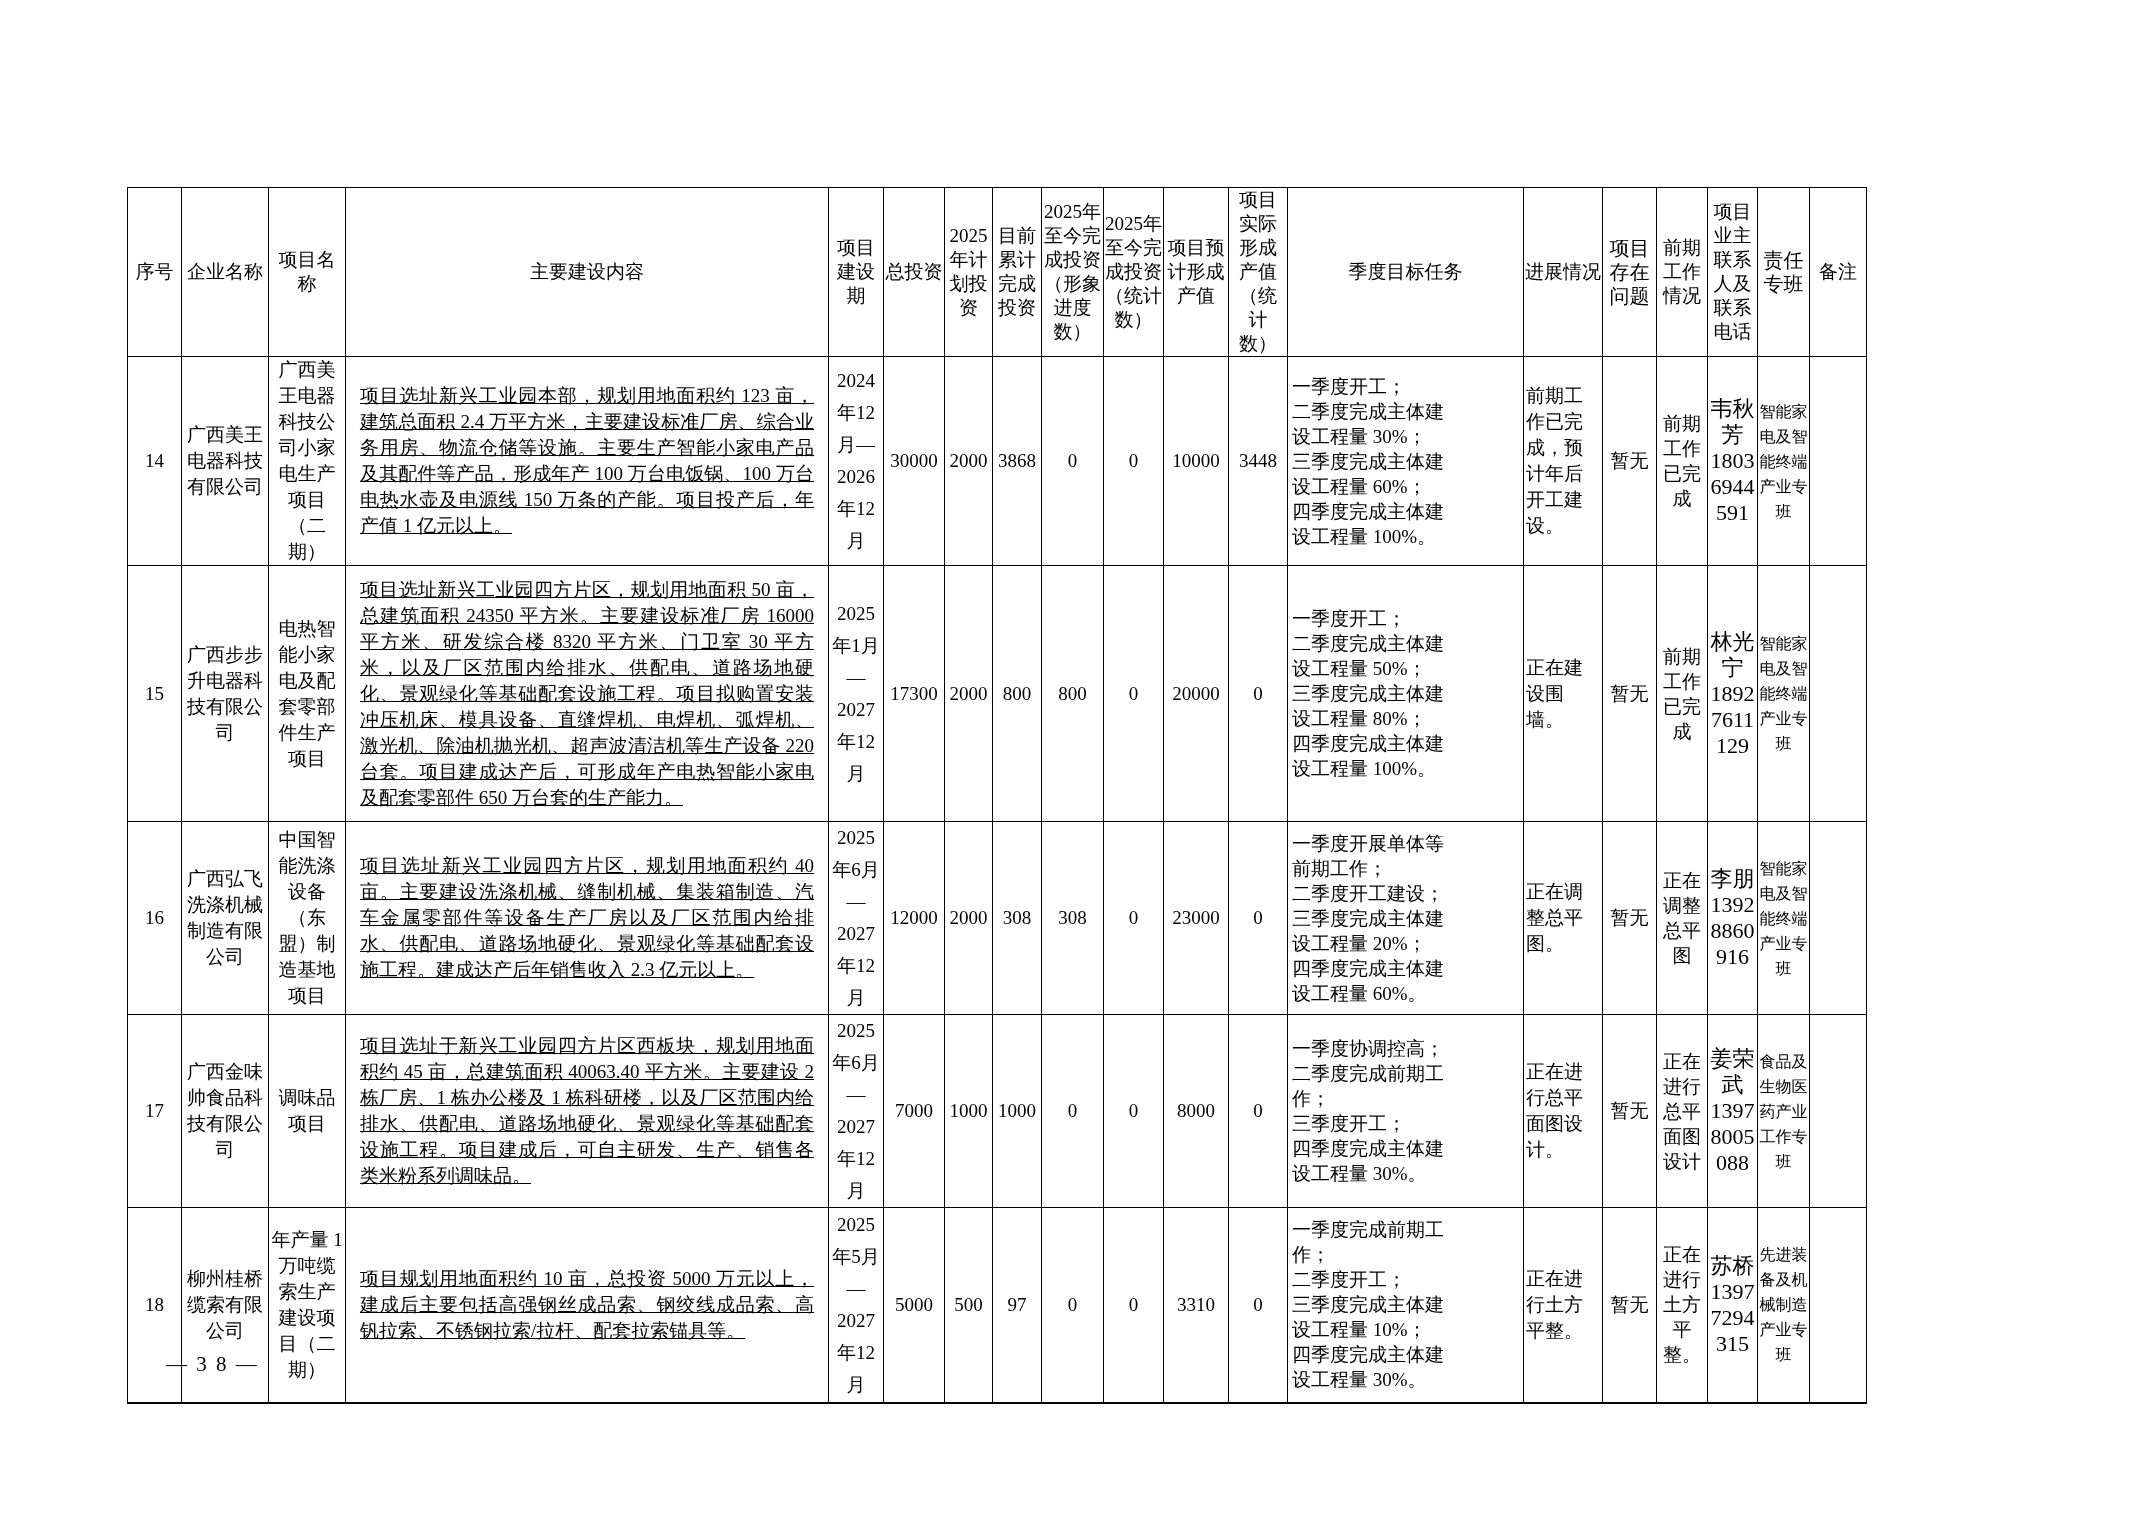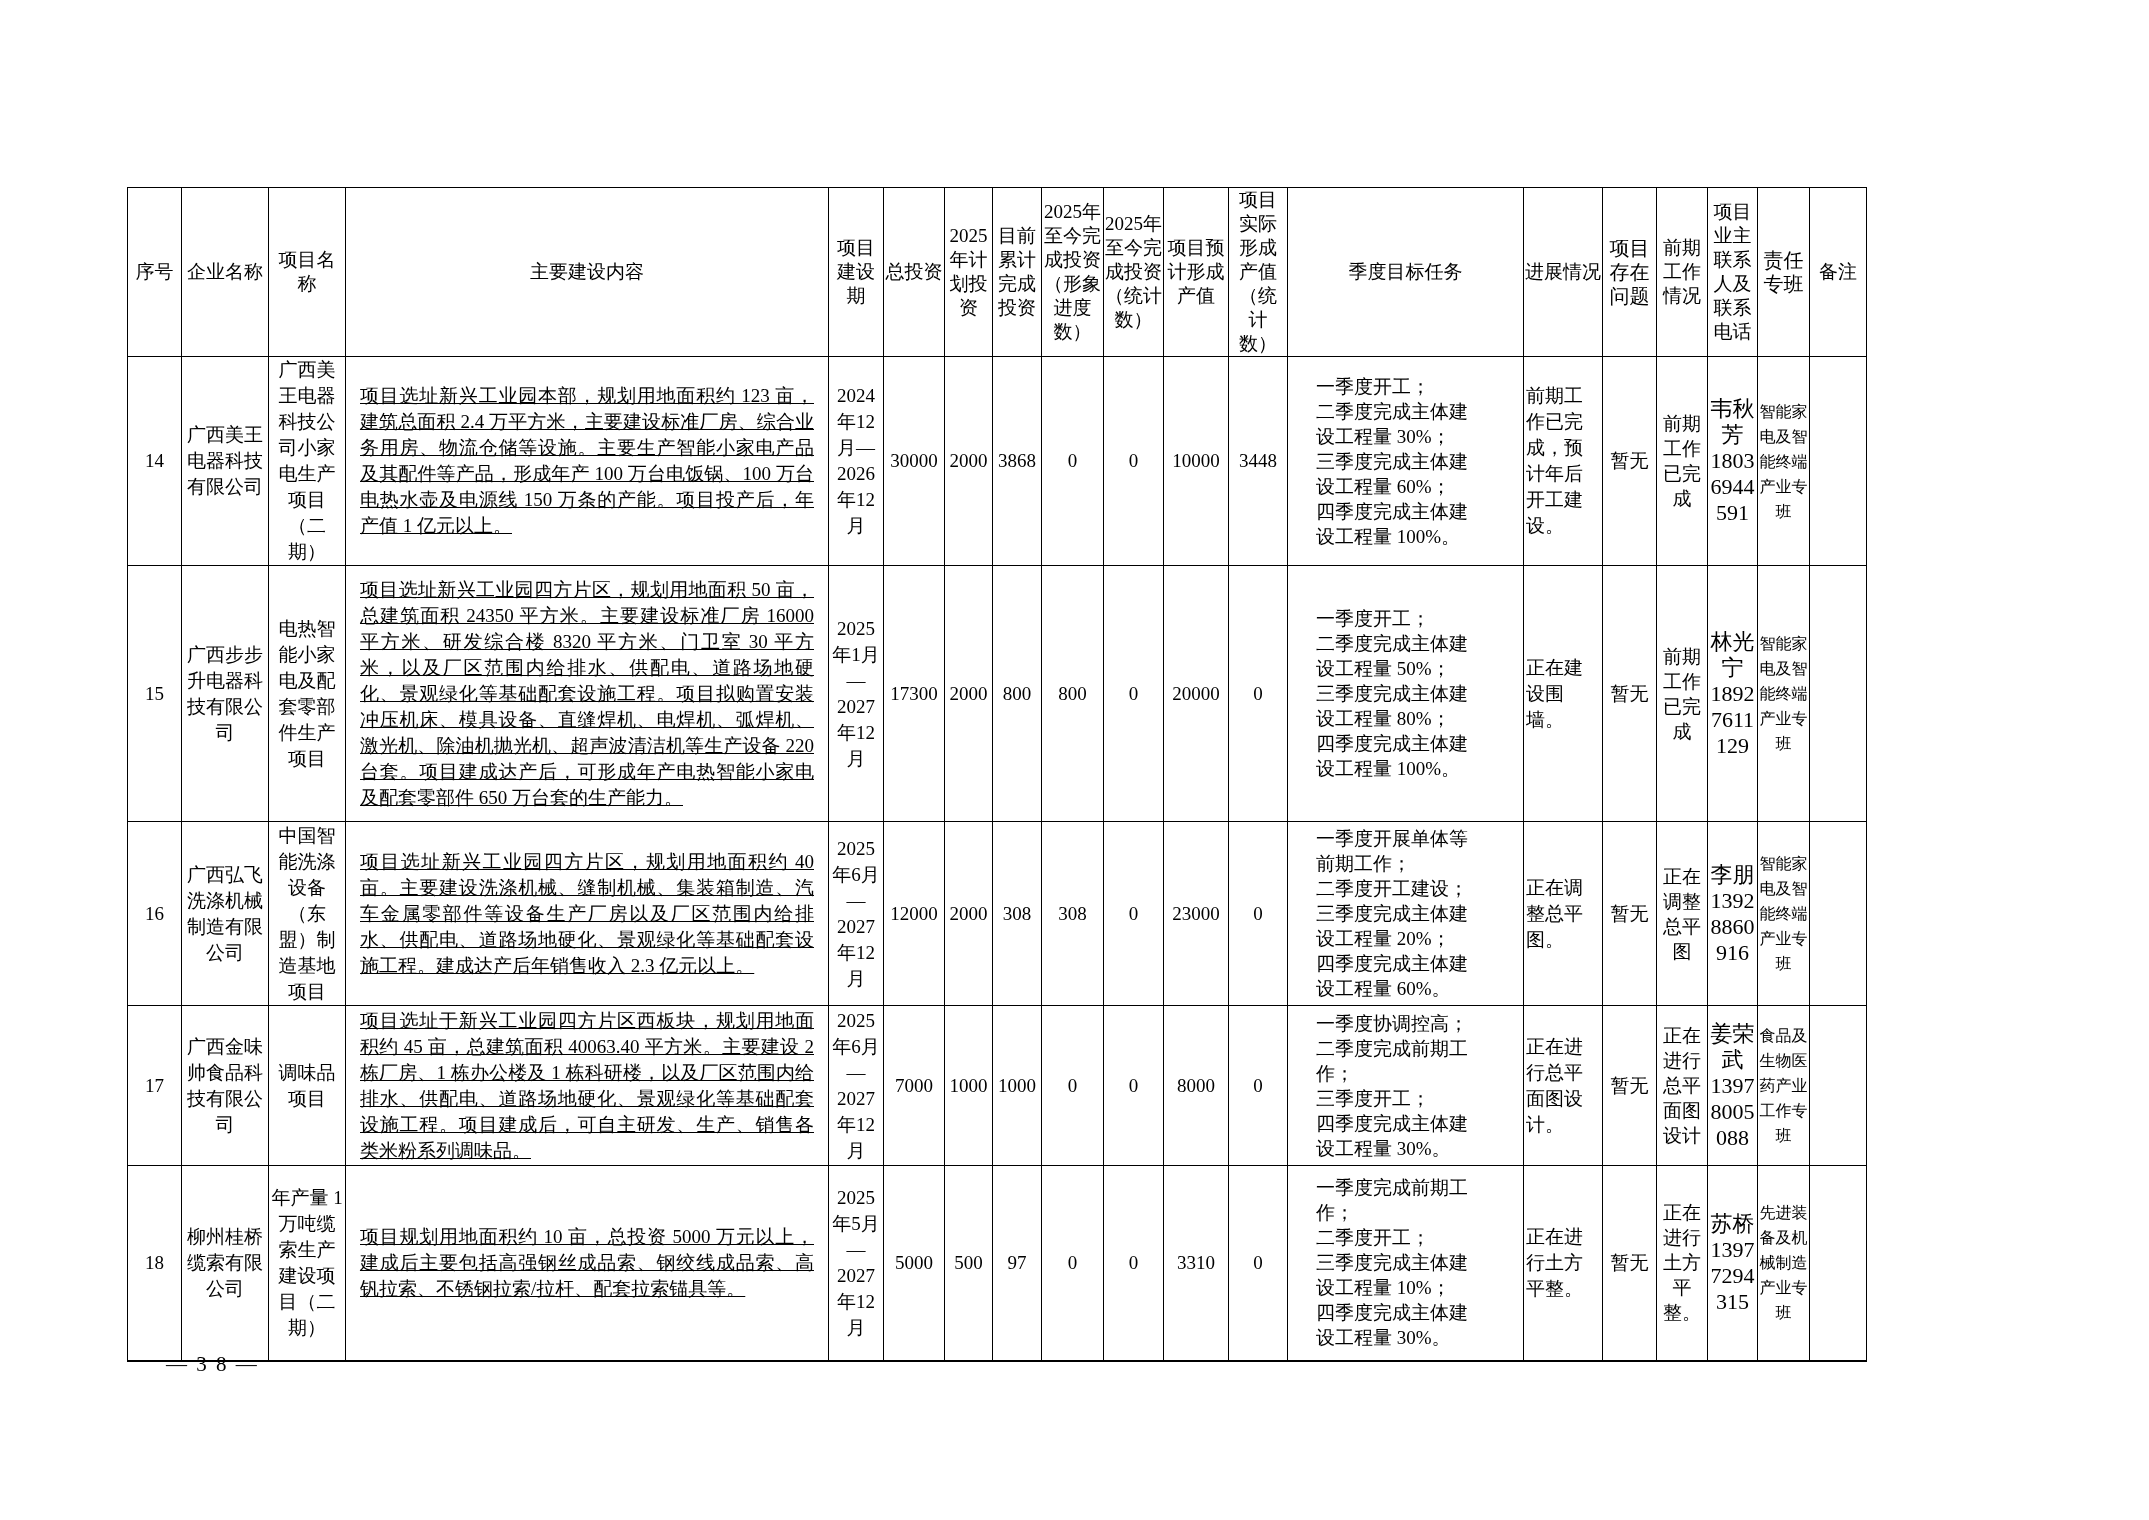--- a/index.html
+++ b/index.html
@@ -17,23 +17,23 @@
     border:1px solid #000;
     font-size:19px;font-weight:normal;
     vertical-align:middle;text-align:center;
     padding:0 1px;line-height:26px;
     word-break:normal;overflow:hidden;
   }
   th{line-height:24px;}
   th.h-sm{font-size:20px;}
   td.c-content{text-align:justify;text-justify:inter-ideograph;padding:0 14px;line-height:26px;text-decoration:underline;}
   td.c-quarter{padding:4px 0;}
-  td.c-quarter .q-inner{width:164px;margin-left:28px;text-align:left;white-space:pre-line;line-height:25px;word-break:break-all;}
+  td.c-quarter .q-inner{width:164px;margin-left:4px;text-align:left;white-space:pre-line;line-height:25px;word-break:break-all;}
   td.c-progress{text-align:left;line-height:26px;padding:0 2px;}
-  td.c-period{line-height:26px;}
+  td.c-period{line-height:32px;}
   td.c-prelim{line-height:25px;}
   td.c-contact{font-size:22px;white-space:pre-line;word-break:break-all;line-height:26px;padding:0;}
   td.c-team{font-size:16px;word-break:break-all;line-height:25px;padding:0;}
   .pagenum{
     position:absolute;left:166px;top:1352px;
     font-size:21px;letter-spacing:2px;
   }
 </style>
 </head>
 <body>

